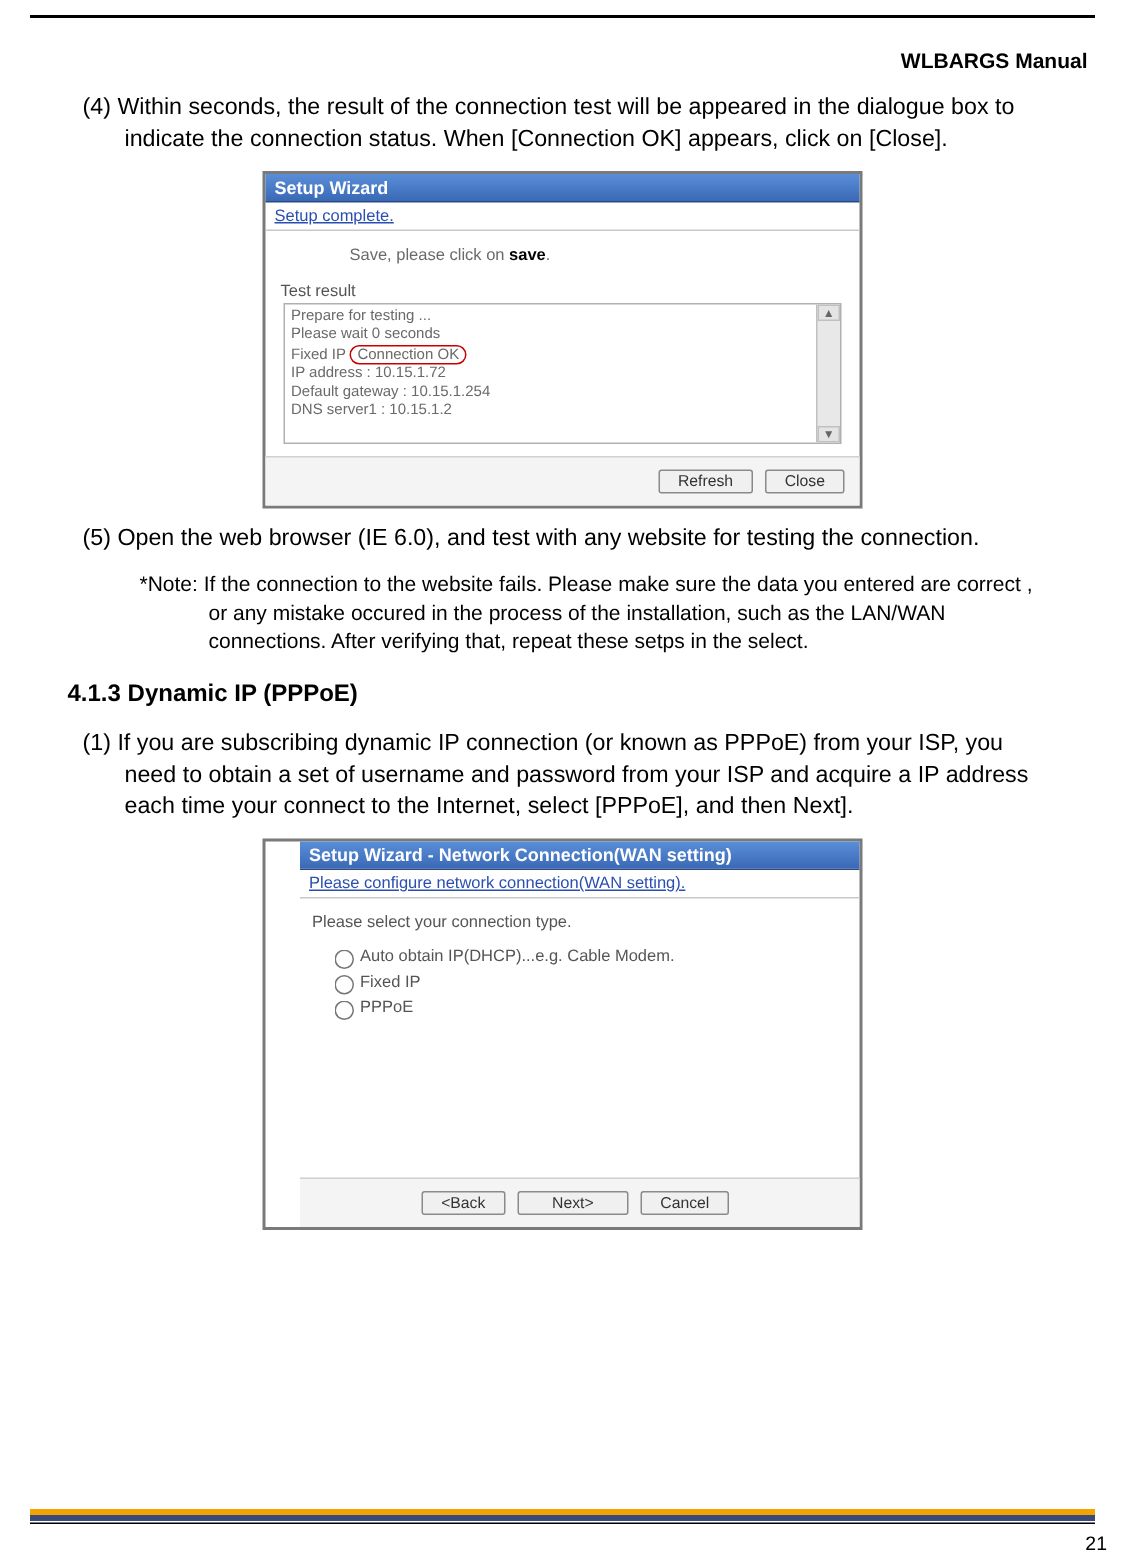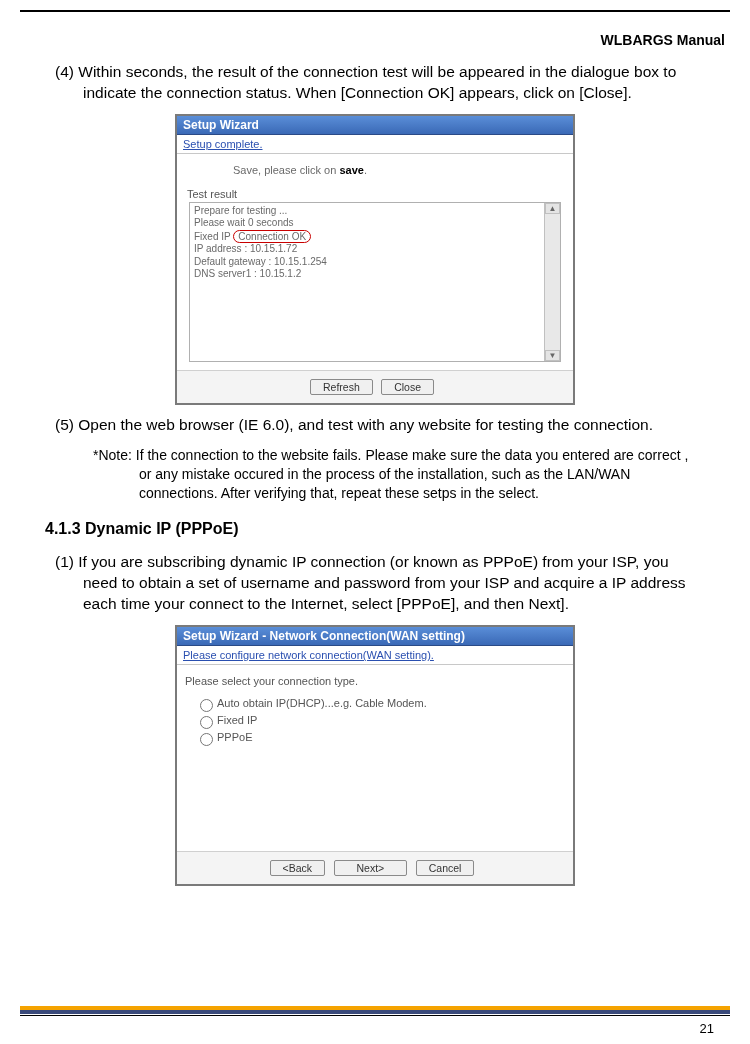--- a/index.html
+++ b/index.html
@@ -75,21 +75,21 @@
   .sub b { color: #000; font-weight: bold; }
   .testlabel {
     font-size: 11px;
     color: #555;
     padding: 8px 0 0 10px;
   }
   .logbox {
     display: flex;
     margin: 2px 12px 8px 12px;
     border: 1px solid #b0b0b0;
-    height: 160px;
+    height: 94px;
   }
   .log {
     flex: 1;
     font-size: 10px;
     color: #6a6a6a;
     line-height: 1.25;
     padding: 2px 4px;
     overflow: hidden;
   }
   .log .conn-ok {
@@ -107,21 +107,21 @@
     display: flex;
     flex-direction: column;
     justify-content: space-between;
     align-items: center;
     font-size: 8px;
     color: #666;
   }
   .scroll div { width:100%; text-align:center; border:1px solid #c0c0c0; background:#e4e4e4;}
   .btnrow {
     padding: 6px 10px 8px 0;
-    text-align: center;
+    text-align: right;
     background: #f4f4f4;
     border-top: 1px solid #d0d0d0;
   }
   .winbtn {
     display: inline-block;
     border: 1px solid #8a8a8a;
     background: #f0f0f0;
     font-size: 10.5px;
     padding: 1px 12px;
     border-radius: 2px;
@@ -129,20 +129,21 @@
     color: #333;
   }
 
   
   .shot2 {
     border: 2px solid #7a7a7a;
     width: 400px;
     margin: 6px auto 0 auto;
     background: #fff;
     font-family: Tahoma, Arial, sans-serif;
+    padding-left: 23px;
   }
   .instr {
     font-size: 11px;
     color: #555;
     padding: 10px 8px 4px 8px;
   }
   .radios {
     padding: 4px 0 0 18px;
     font-size: 11px;
     color: #555;
@@ -159,21 +160,21 @@
     background: linear-gradient(#f5a300 0 50%, #3a4a7a 50% 100%);
   }
   .footer-line {
     position: absolute;
     left: 20px; right: 20px;
     bottom: 28px;
     border-top: 1px solid #000;
   }
   .page-num {
     position: absolute;
-    right: 36px;
+    right: 12px;
     bottom: 8px;
     font-size: 13px;
   }
 </style>
 </head>
 <body>
 
 <div class="top-border"></div>
 <div class="header-row">WLBARGS Manual</div>
 

